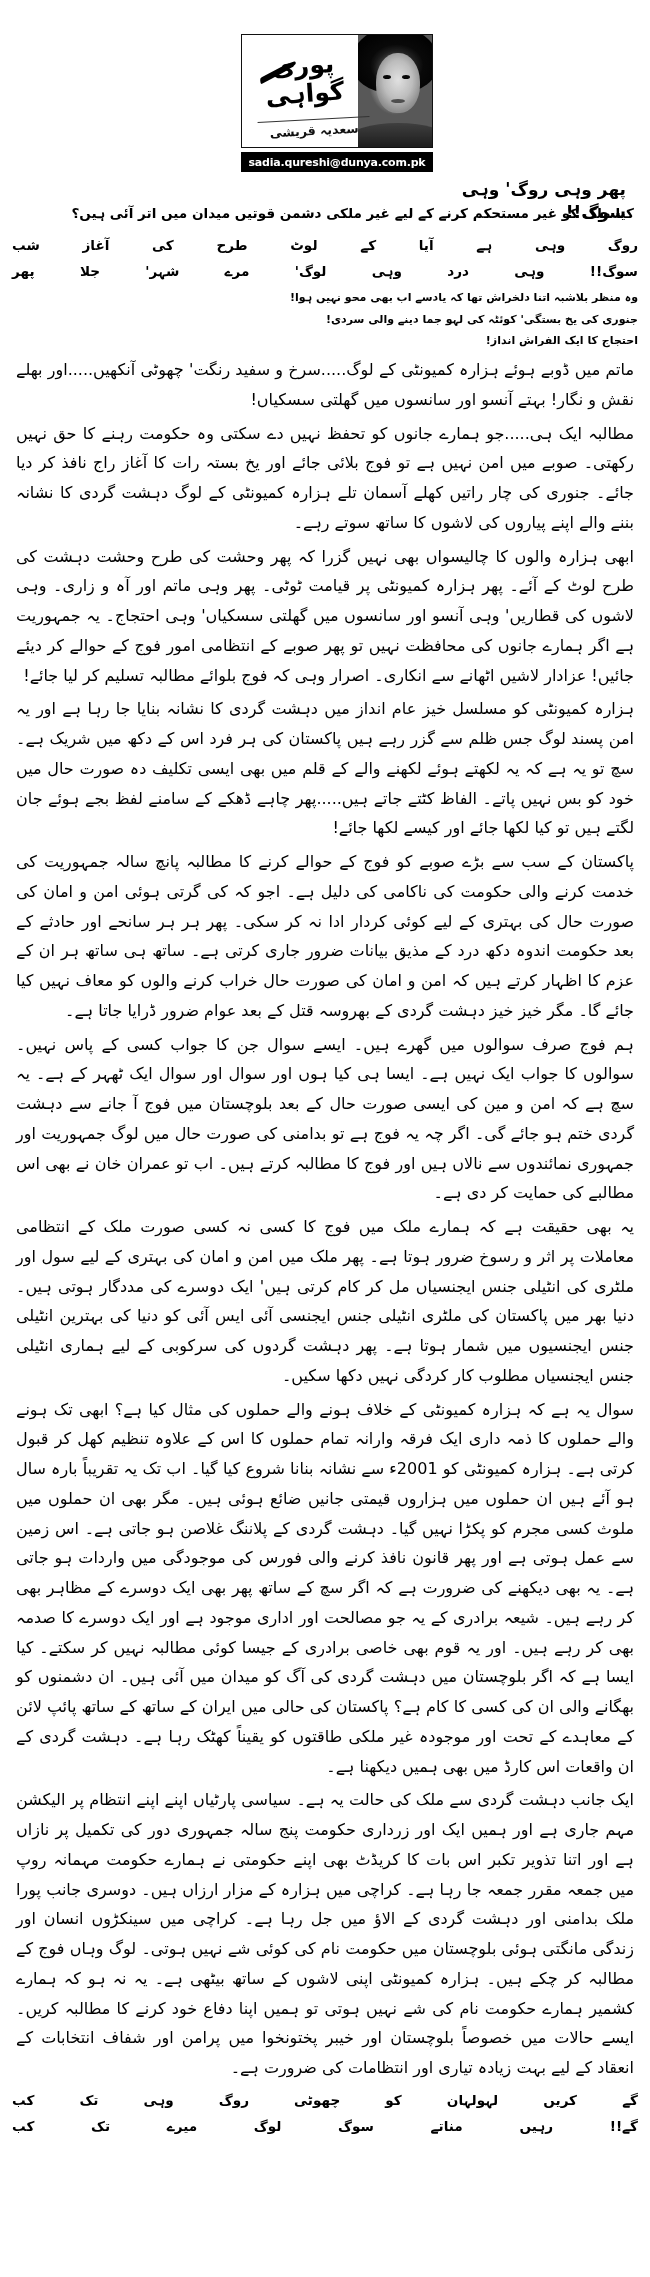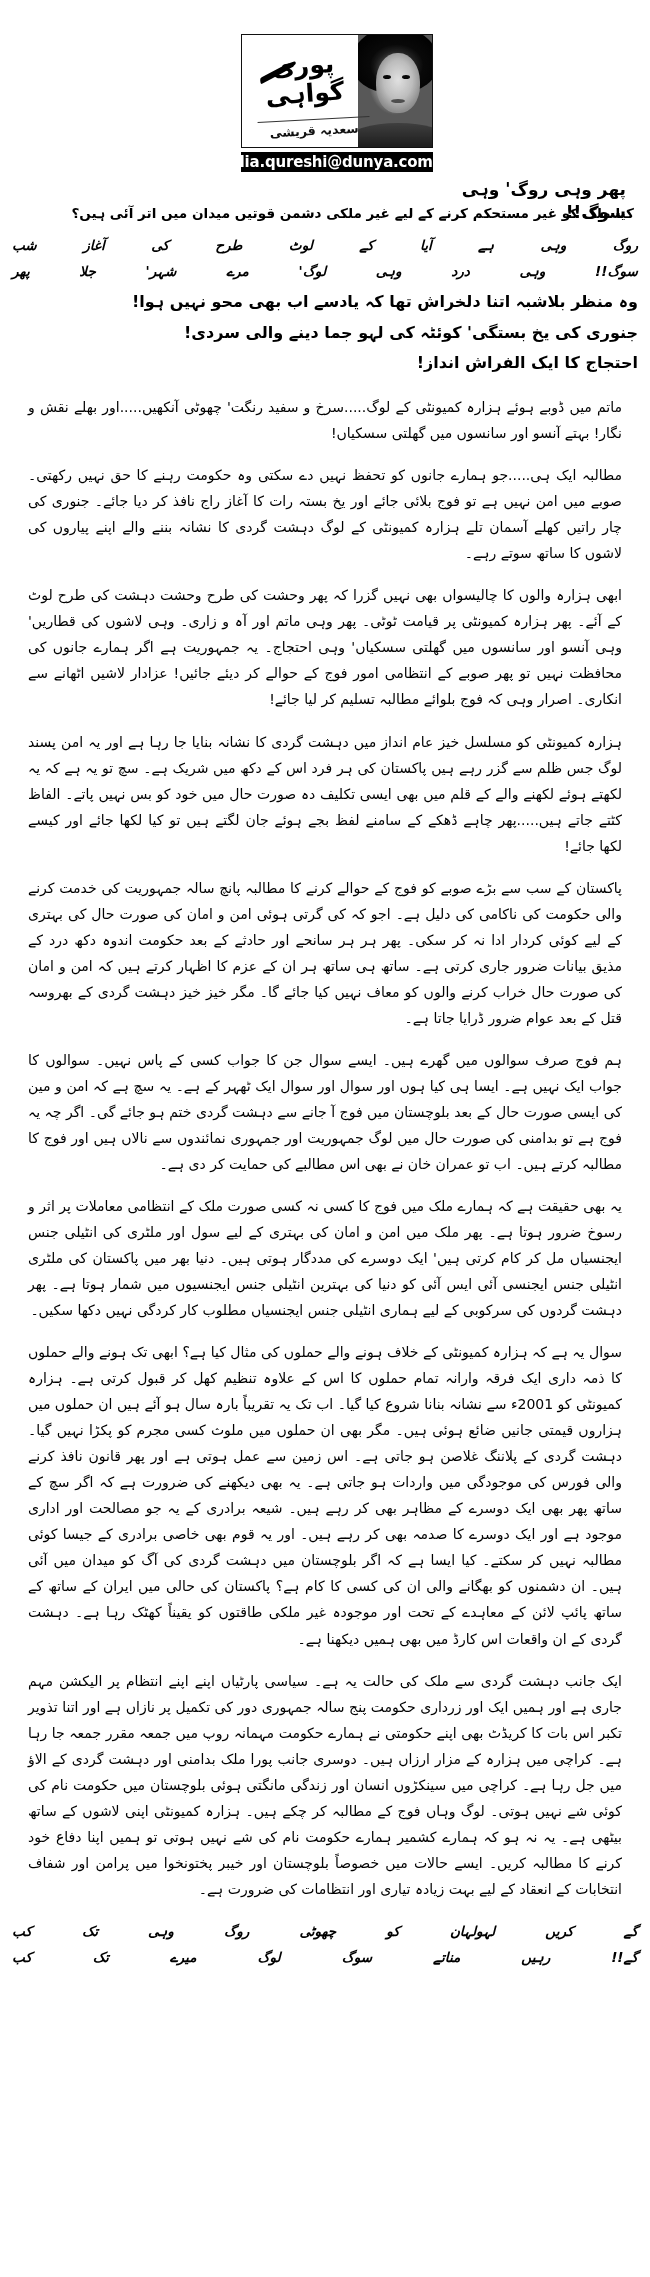--- a/index.html
+++ b/index.html
@@ -130,21 +130,21 @@
   }
   .emailbar{
     position:absolute;
     left:0;
     top:118px;
     width:192px;
     height:20px;
     background:#000;
     color:#fff;
     font-family:"DejaVu Sans","Liberation Sans",sans-serif;
-    font-size:15px;
+    font-size:11px;
     font-weight:700;
     letter-spacing:-0.2px;
     display:flex;
     align-items:center;
     justify-content:center;
     direction:ltr;
   }
 
   
   .article-title{
@@ -177,34 +177,34 @@
   .verse{
     display:flex;
     justify-content:space-between;
     align-items:baseline;
     font-size:13.6px;
     line-height:1.95;
     font-weight:600;
     width:100%;
     direction:rtl;
   }
-  .verse span{white-space:nowrap;font-style:italic;}
+  .verse span{white-space:nowrap;}
   .standalone{
     text-align:right;
-    font-size:16px;
+    font-size:11px;
     line-height:1.8;
     margin:2px 0;
     font-weight:600;
   }
   .body-block{
     text-align:justify;
     text-align-last:right;
-    font-size:14px;
+    font-size:16px;
     line-height:1.86;
-    margin:16px;
+    margin:4px;
   }
 </style>
 </head>
 <body>
 
 <div class="page">
 
   <div class="masthead">
 
     <div class="logo-block">

